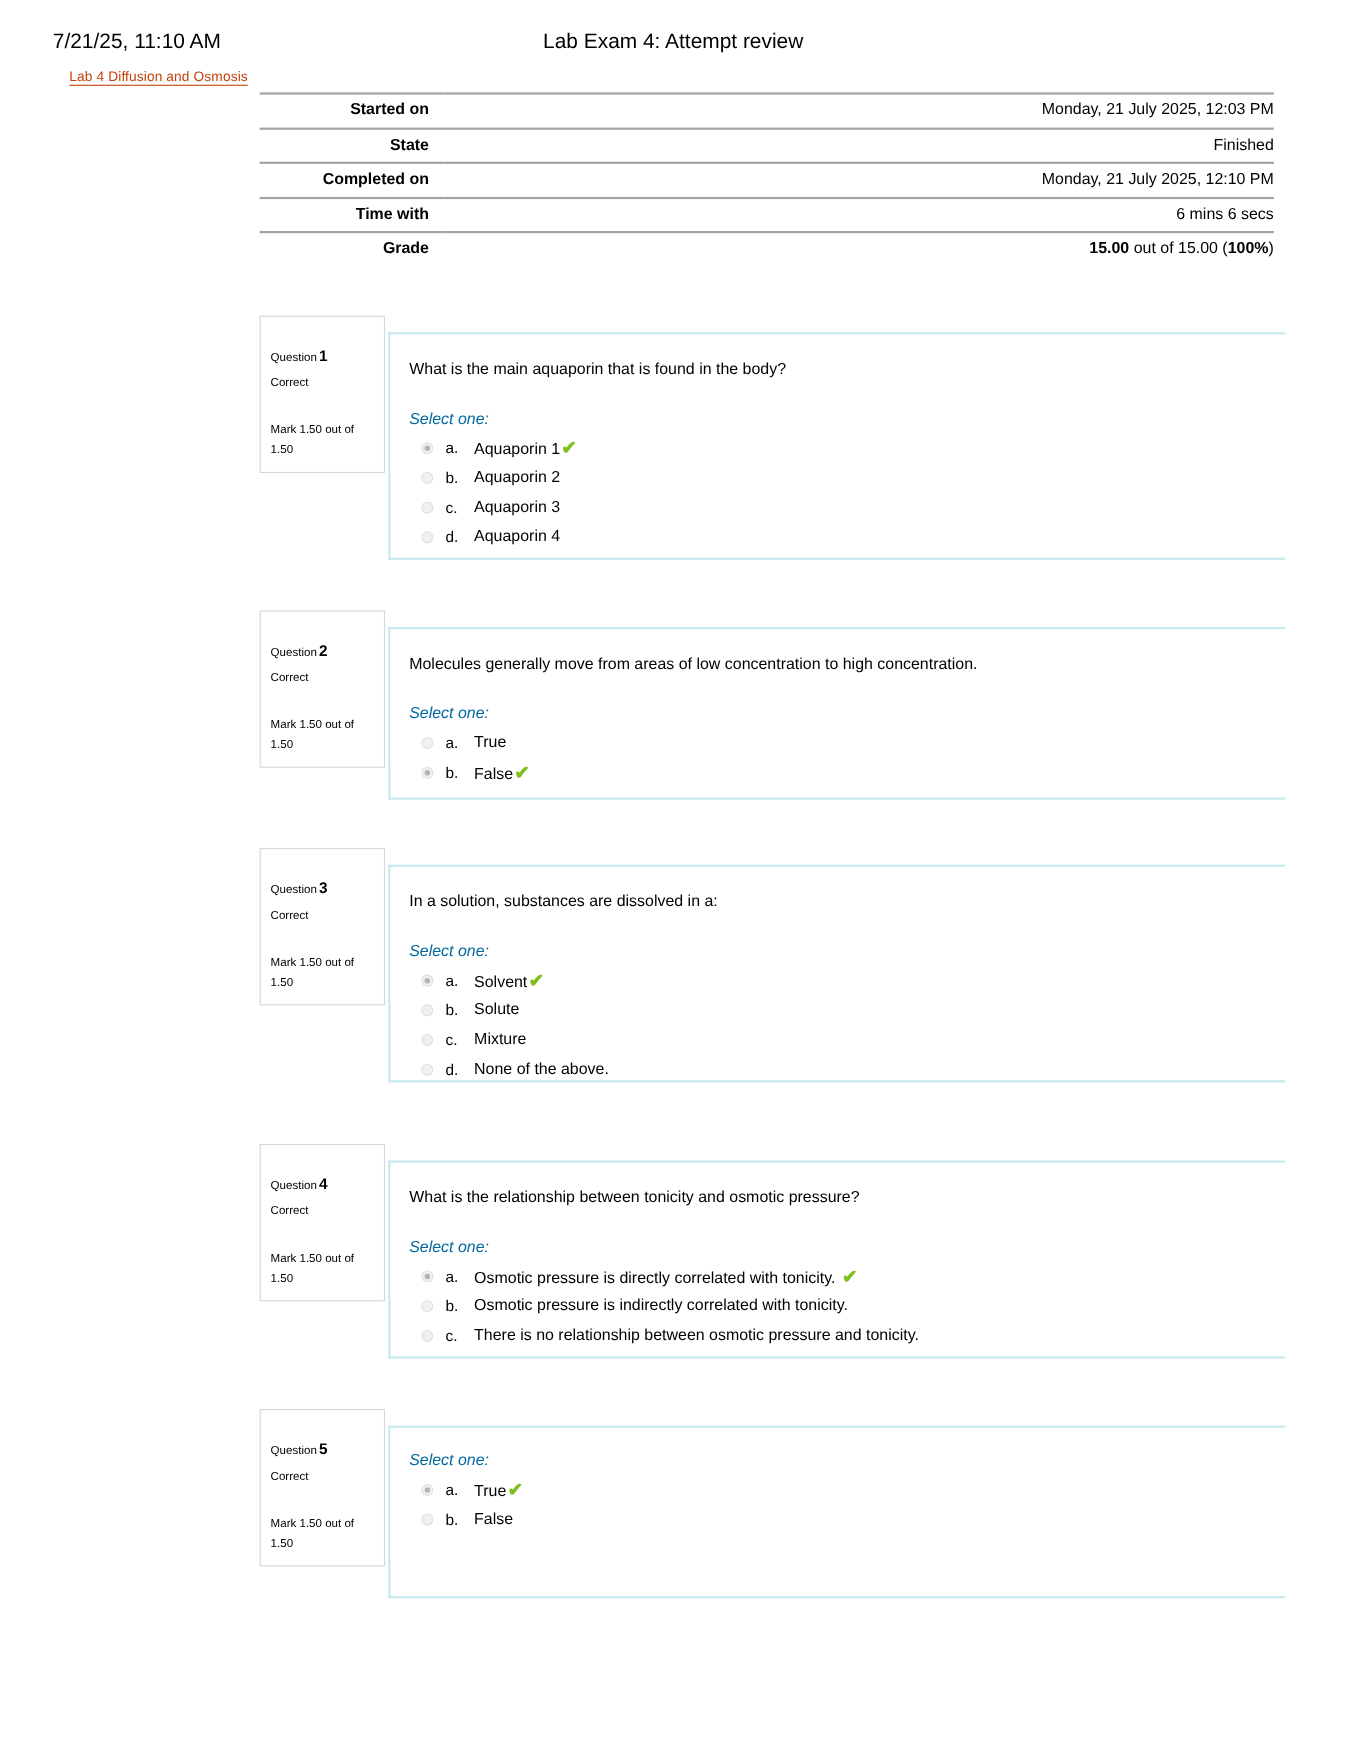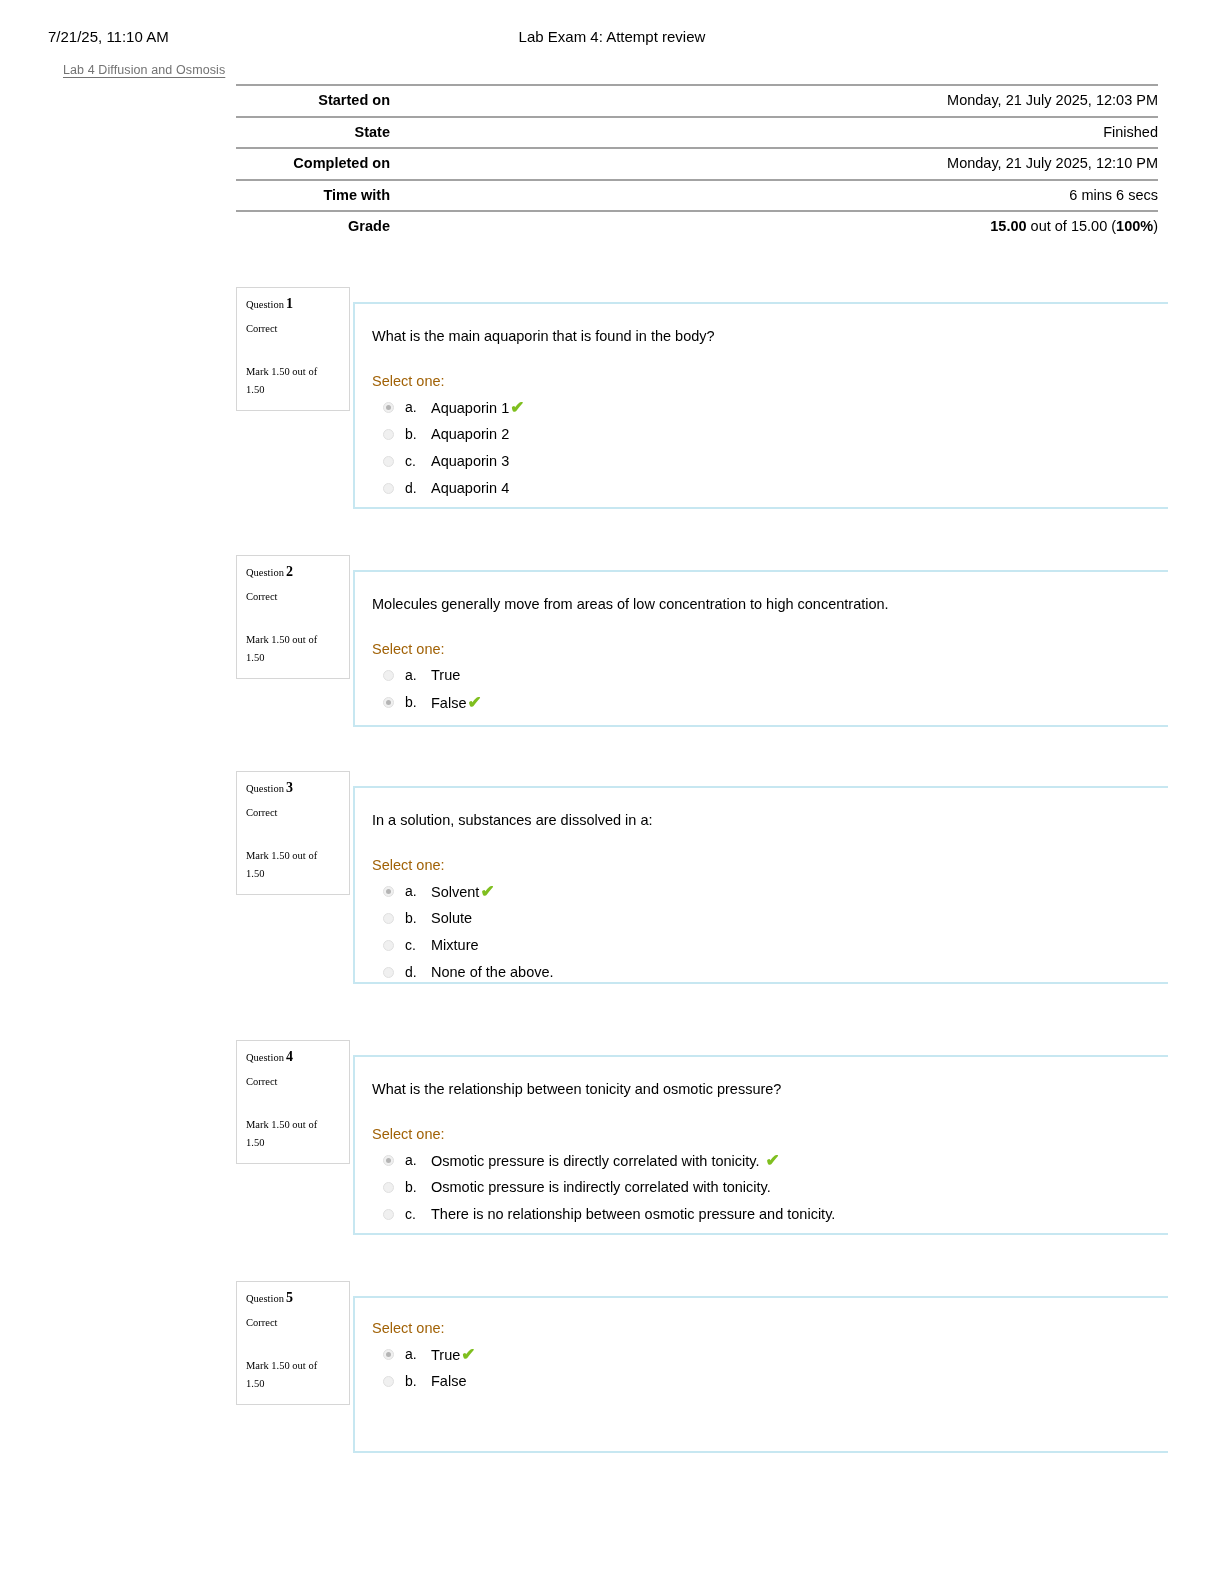--- a/index.html
+++ b/index.html
@@ -17,21 +17,21 @@
     overflow: hidden;
   }
 
   
   .print-header {
     position: absolute;
     top: 28px;
     left: 0;
     width: 1224px;
     height: 24px;
-    font-size: 15px;
+    font-size: 19px;
     color: #000;
   }
   .print-header .ph-left {
     position: absolute;
     left: 48px;
     top: 0;
     white-space: nowrap;
   }
   .print-header .ph-center {
     position: absolute;
@@ -41,21 +41,21 @@
     text-align: center;
     white-space: nowrap;
   }
 
   
   .crumb-link {
     position: absolute;
     top: 63px;
     left: 63px;
     font-size: 12.5px;
-    color: #737373;
+    color: #c2410c;
     text-decoration: underline;
     text-underline-offset: 3px;
     white-space: nowrap;
     letter-spacing: 0.1px;
   }
 
   
   .summary {
     position: absolute;
     top: 84px;
@@ -86,26 +86,25 @@
     left: 236px;
     width: 932px;
   }
   .q-info {
     position: absolute;
     left: 0;
     top: 0;
     width: 93px;
     border: 1px solid #d6d6d6;
     background: #ffffff;
-    padding: 4px 10px 10px 9px;
+    padding: 23px 10px 10px 9px;
     font-size: 10.5px;
     line-height: 1.78;
     color: #000;
     box-sizing: content-box;
-    font-family: Liberation Serif, serif;
   }
   .q-info .qline { white-space: nowrap; }
   .q-info .qnum {
     font-size: 14px;
     font-weight: bold;
     margin-left: 2px;
   }
   .q-info .qstate { margin-top: 3px; }
   .q-info .qmark { margin-top: 24px; }
 
@@ -121,22 +120,23 @@
     padding: 22px 0 24px 17px;
   }
   .q-text {
     font-size: 14.5px;
     line-height: 1.4;
     color: #000;
     margin: 0 0 27px 0;
   }
   .q-selectone {
     font-size: 14.5px;
-    color: #a16207;
+    color: #0369a1;
     margin: 0 0 6px 0;
+    font-style: italic;
   }
   .opt-list {
     list-style: none;
     margin: 0;
     padding: 0;
   }
   .opt {
     display: flex;
     align-items: flex-start;
     margin: 0;

